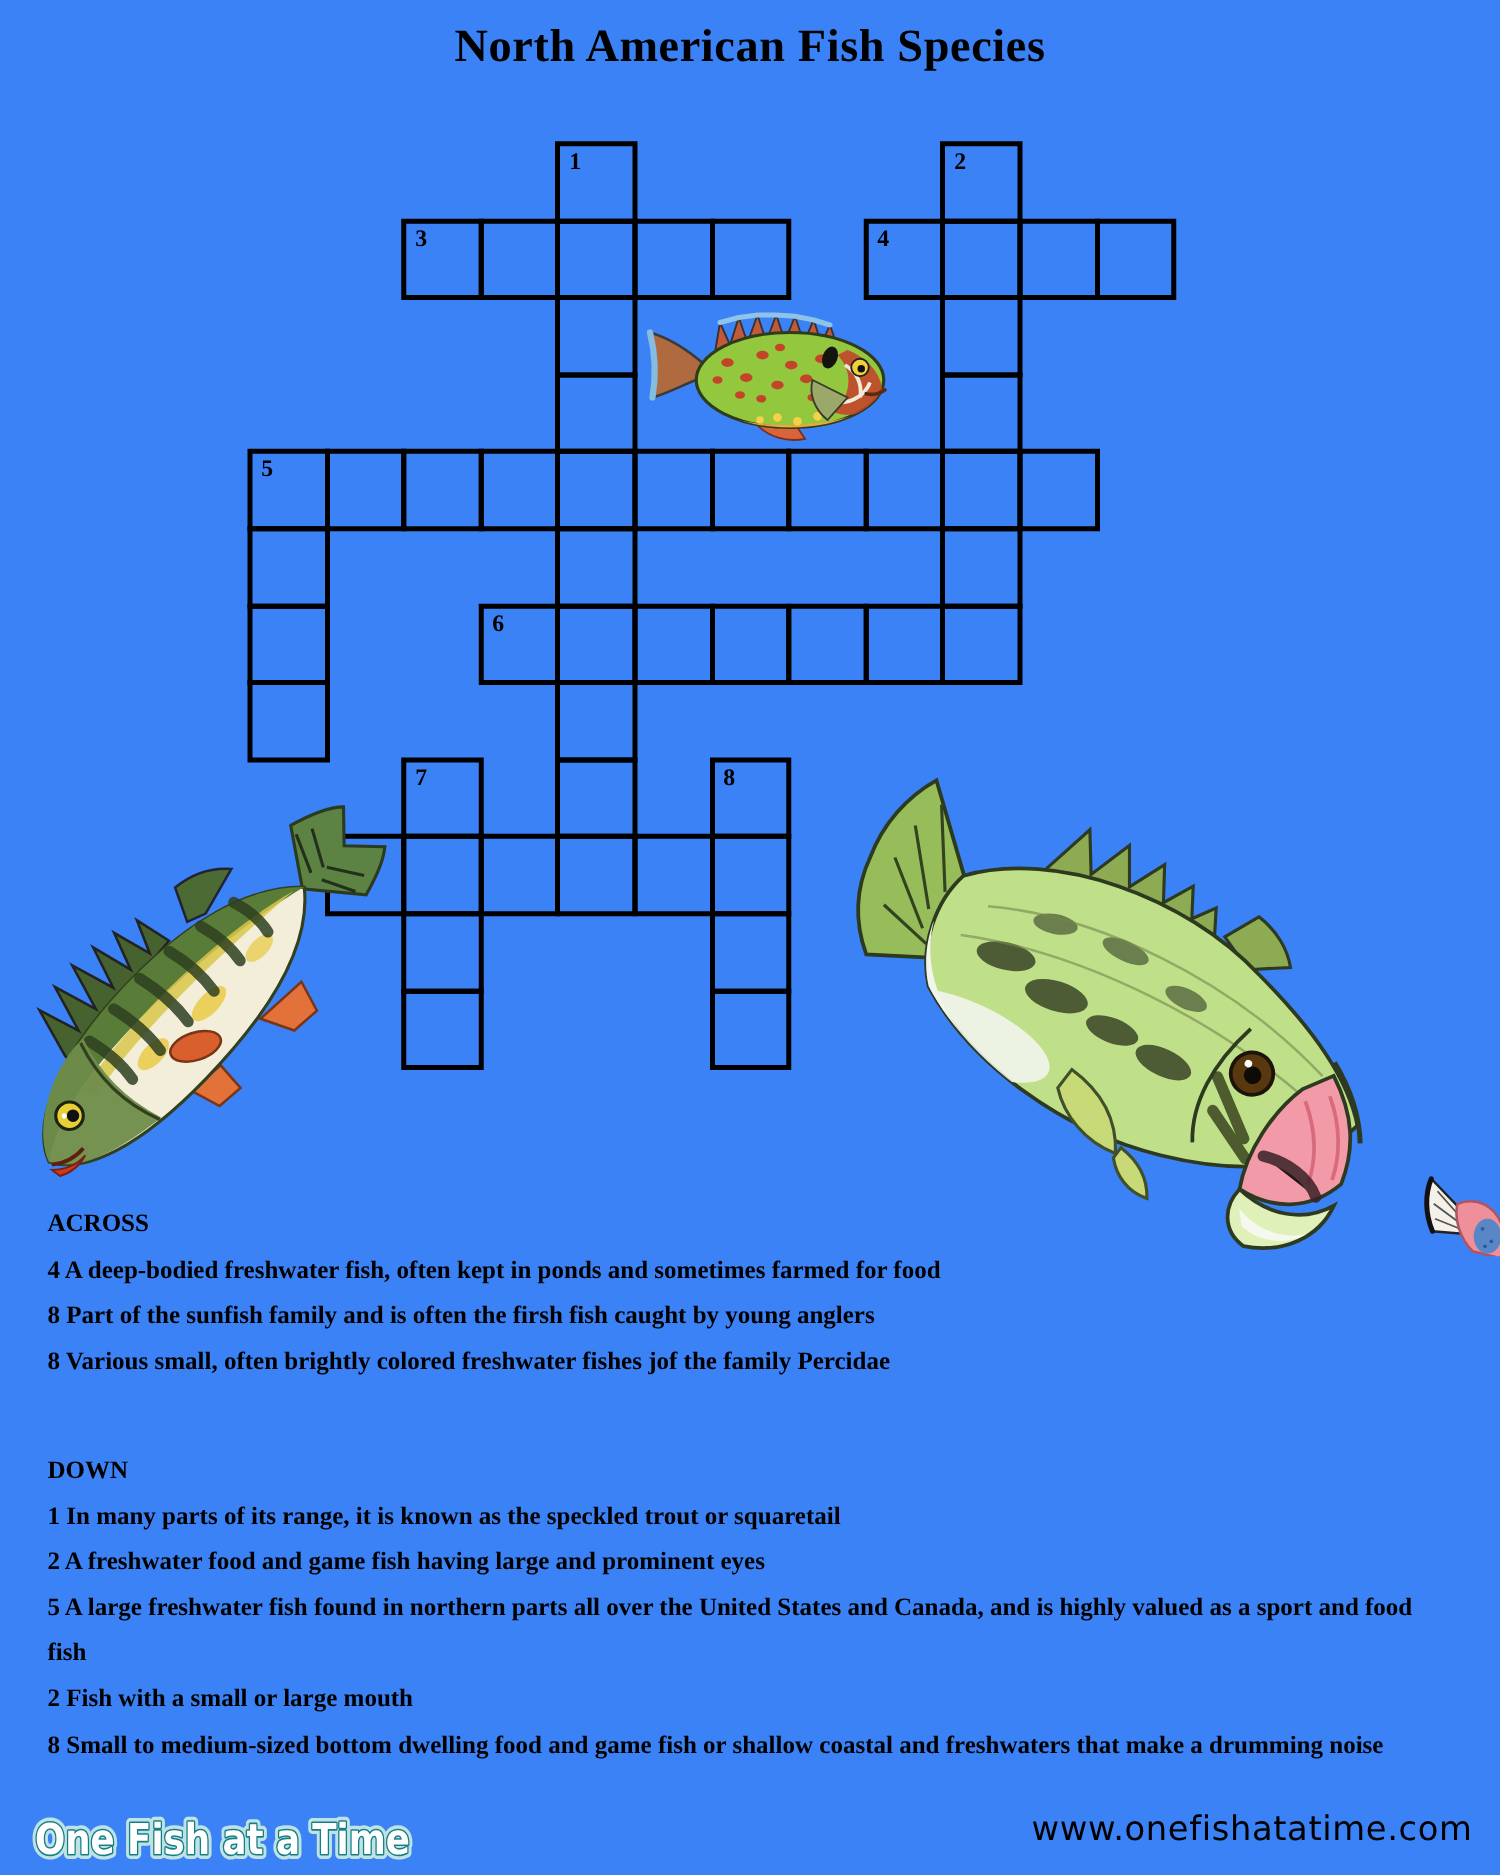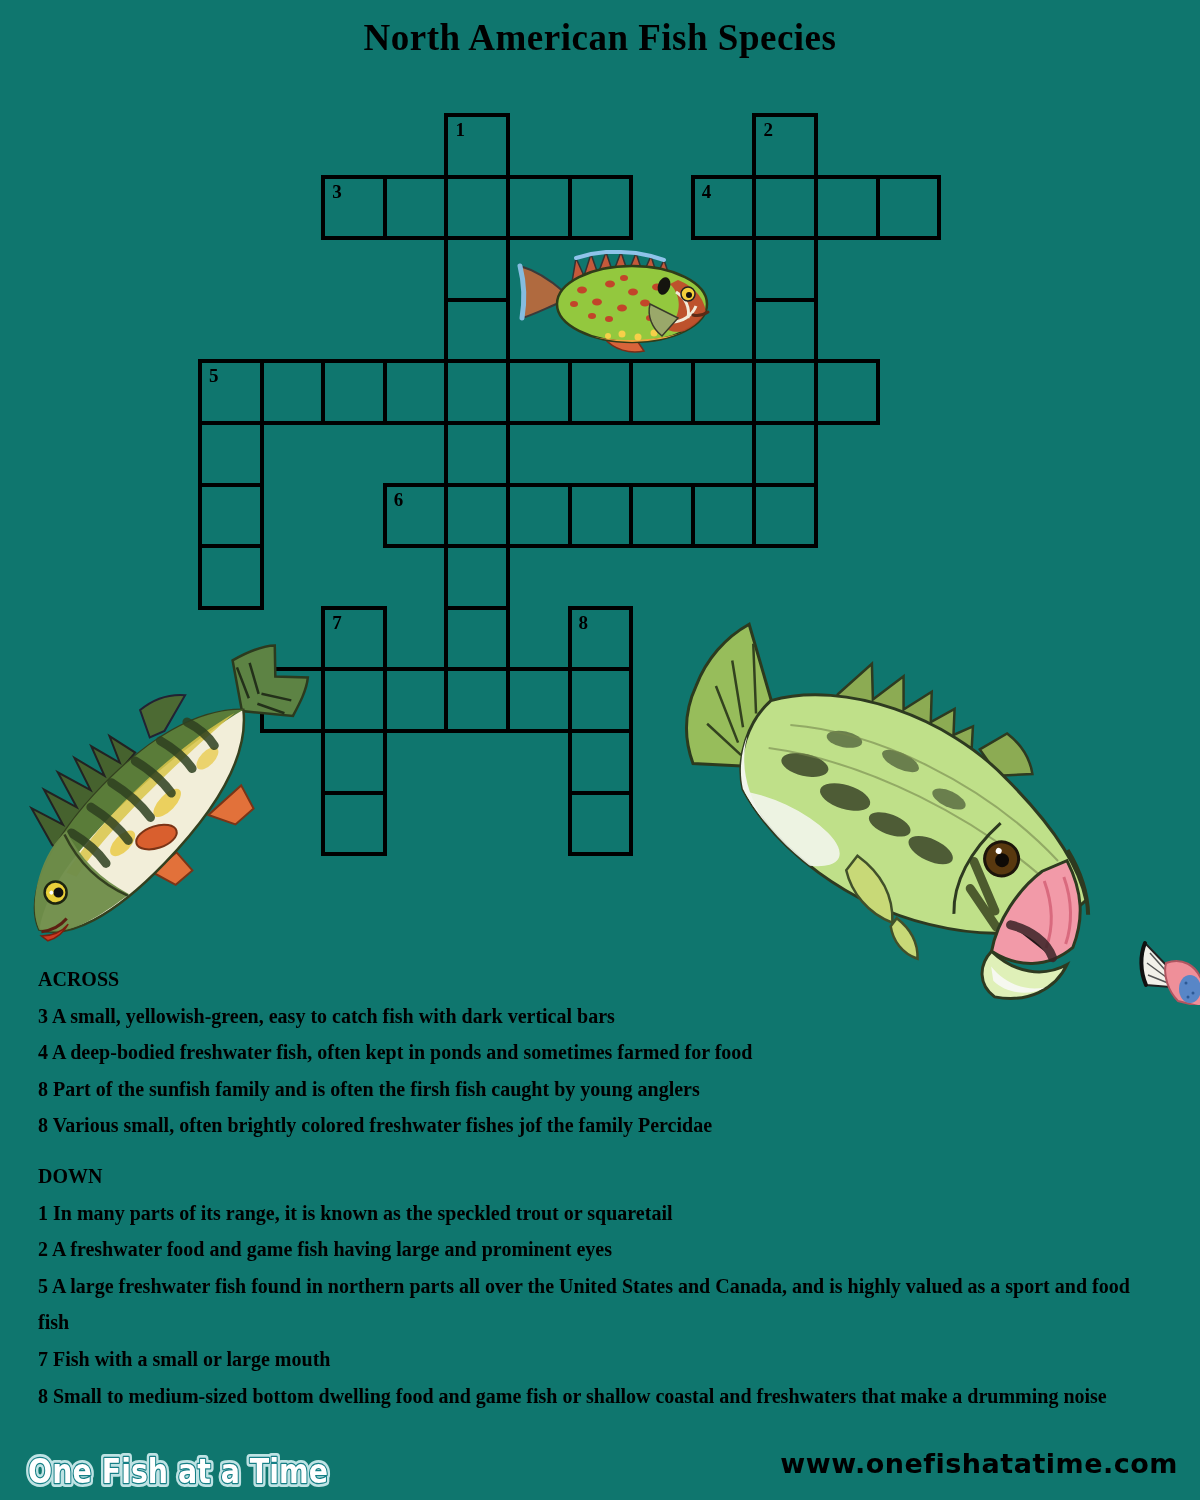--- a/index.html
+++ b/index.html
@@ -1,31 +1,31 @@
 <!DOCTYPE html>
 <html><head>
 <meta charset="utf-8">
 <style>
   html,body{margin:0;padding:0;background:#ffffff;}
-  .page{position:relative;width:1200px;height:1500px;background:#0f766e;overflow:hidden;
+  .page{position:relative;width:1200px;height:1500px;background:#3b82f6;overflow:hidden;
         font-family:"Liberation Serif",serif;color:#000;}
   .title{position:absolute;top:16px;left:0;width:100%;margin:0;text-align:center;
          font-size:37px;font-weight:bold;letter-spacing:0.5px;}
   #grid .cell{position:absolute;box-sizing:border-box;border:4px solid #000;background:transparent;}
   #grid .cellnum{position:absolute;left:7px;top:3px;font-size:19px;font-weight:bold;
                  font-family:"Liberation Serif",serif;line-height:1;}
   .fish{position:absolute;}
   .clues{position:absolute;left:38px;width:1122px;font-size:20px;font-weight:bold;
          line-height:36.6px;}
   .clue-heading{font-weight:bold;}
   .clue-line{font-weight:bold;}
   #across-block{top:961px;}
   #down-block{top:1158px;}
   .url{position:absolute;top:1448px;right:22px;font-family:"DejaVu Sans",sans-serif;
-       font-size:27px;font-weight:bold;letter-spacing:0.5px;}
+       font-size:27px;font-weight:normal;letter-spacing:0.5px;}
   .logo{position:absolute;left:22px;top:1441px;}
 </style>
 </head>
 <body>
 
 <div class="page">
 
   <h1 class="title">North American Fish Species</h1>
 
   <div id="grid">
@@ -214,34 +214,33 @@
     <path d="M28,30 C44,24 58,32 64,48 L64,74 L40,68 C30,58 25,42 28,30 Z" fill="#ef8f99" stroke="#b05560" stroke-width="2"></path>
     <ellipse cx="52" cy="56" rx="11" ry="14" fill="#4f86c9" opacity="0.95"></ellipse>
     <circle cx="48" cy="50" r="1.5" fill="#2d5a96"></circle>
       <circle cx="55" cy="60" r="1.5" fill="#2d5a96"></circle>
       <circle cx="50" cy="64" r="1.5" fill="#2d5a96"></circle>
   </svg>
 
   <section class="clues" id="across-block">
     <div class="clue-heading">ACROSS</div>
     <div id="across-list">
-        <div class="clue-line">3 A small, yellowish-green, easy to catch fish with dark vertical bars</div>
         <div class="clue-line">4 A deep-bodied freshwater fish, often kept in ponds and sometimes farmed for food</div>
         <div class="clue-line">8 Part of the sunfish family and is often the firsh fish caught by young anglers</div>
         <div class="clue-line">8 Various small, often brightly colored freshwater fishes jof the family Percidae</div>
       </div>
   </section>
 
   <section class="clues" id="down-block">
     <div class="clue-heading">DOWN</div>
     <div id="down-list">
         <div class="clue-line">1 In many parts of its range, it is known as the speckled trout or squaretail</div>
         <div class="clue-line">2 A freshwater food and game fish having large and prominent eyes</div>
         <div class="clue-line">5 A large freshwater fish found in northern parts all over the United States and Canada, and is highly valued as a sport and food fish</div>
-        <div class="clue-line">7 Fish with a small or large mouth</div>
+        <div class="clue-line">2 Fish with a small or large mouth</div>
         <div class="clue-line">8 Small to medium-sized bottom dwelling food and game fish or shallow coastal and freshwaters that make a drumming noise</div>
       </div>
   </section>
 
   <svg class="logo" width="330" height="58" viewBox="0 0 330 58">
     <text x="6" y="42" font-family="DejaVu Sans, sans-serif" font-size="34" font-weight="bold" fill="none" stroke="#bfe3e4" stroke-width="8" stroke-linejoin="round" textLength="300" lengthAdjust="spacingAndGlyphs">One Fish at a Time</text>
     <text x="6" y="42" font-family="DejaVu Sans, sans-serif" font-size="34" font-weight="bold" fill="#ffffff" stroke="#157f86" stroke-width="2.5" stroke-linejoin="round" paint-order="stroke" textLength="300" lengthAdjust="spacingAndGlyphs">One Fish at a Time</text>
   </svg>
 
   <div class="url">www.onefishatatime.com</div>

